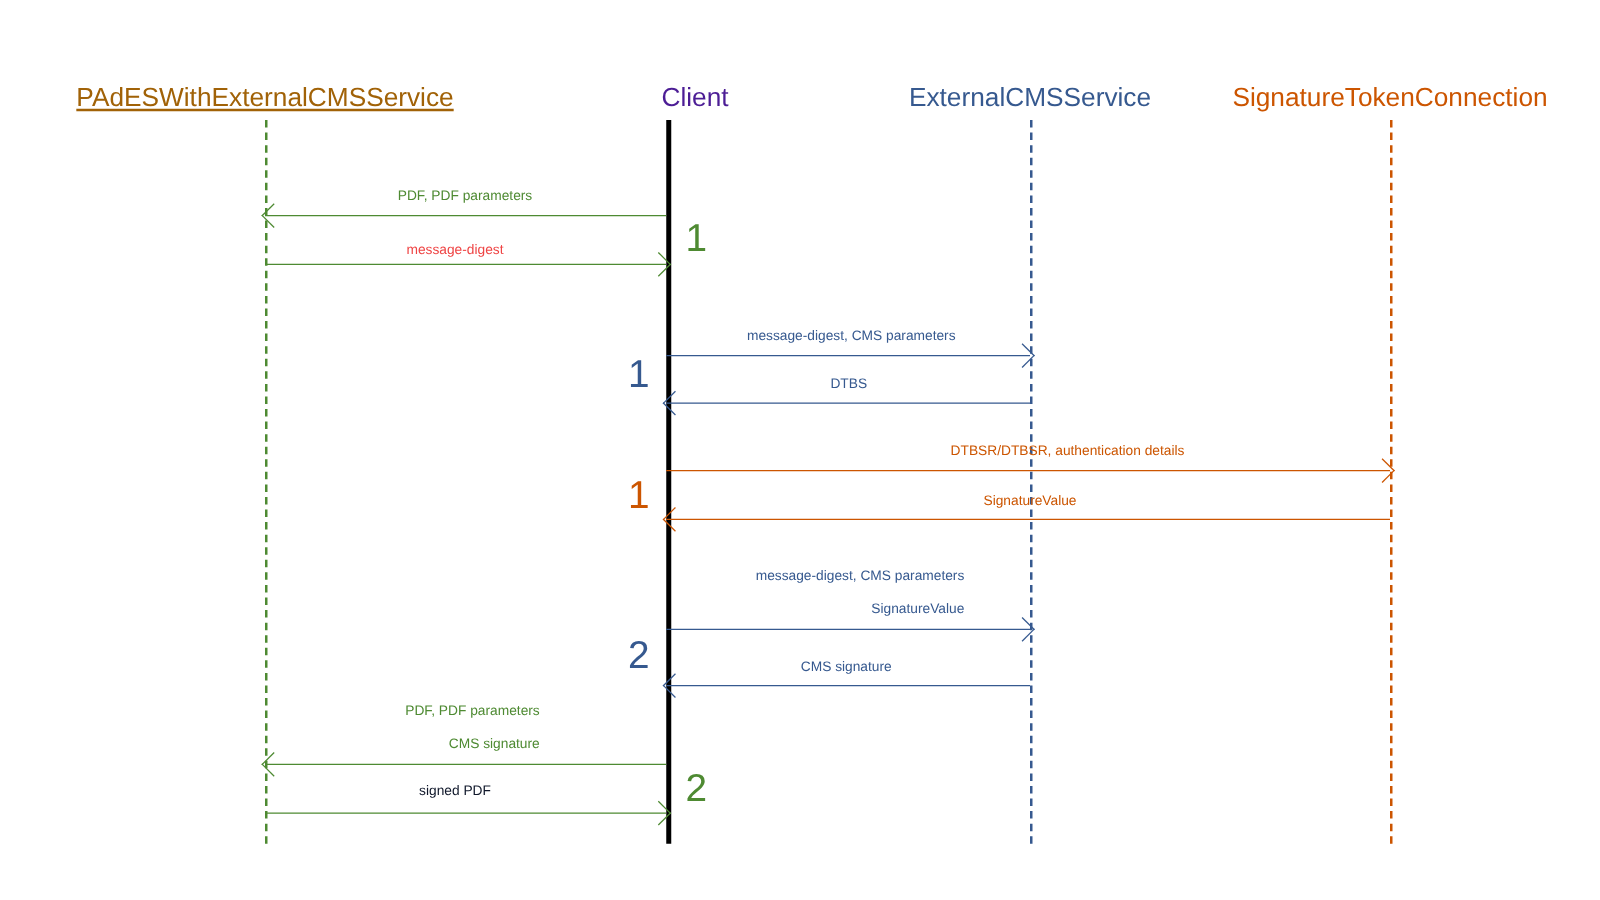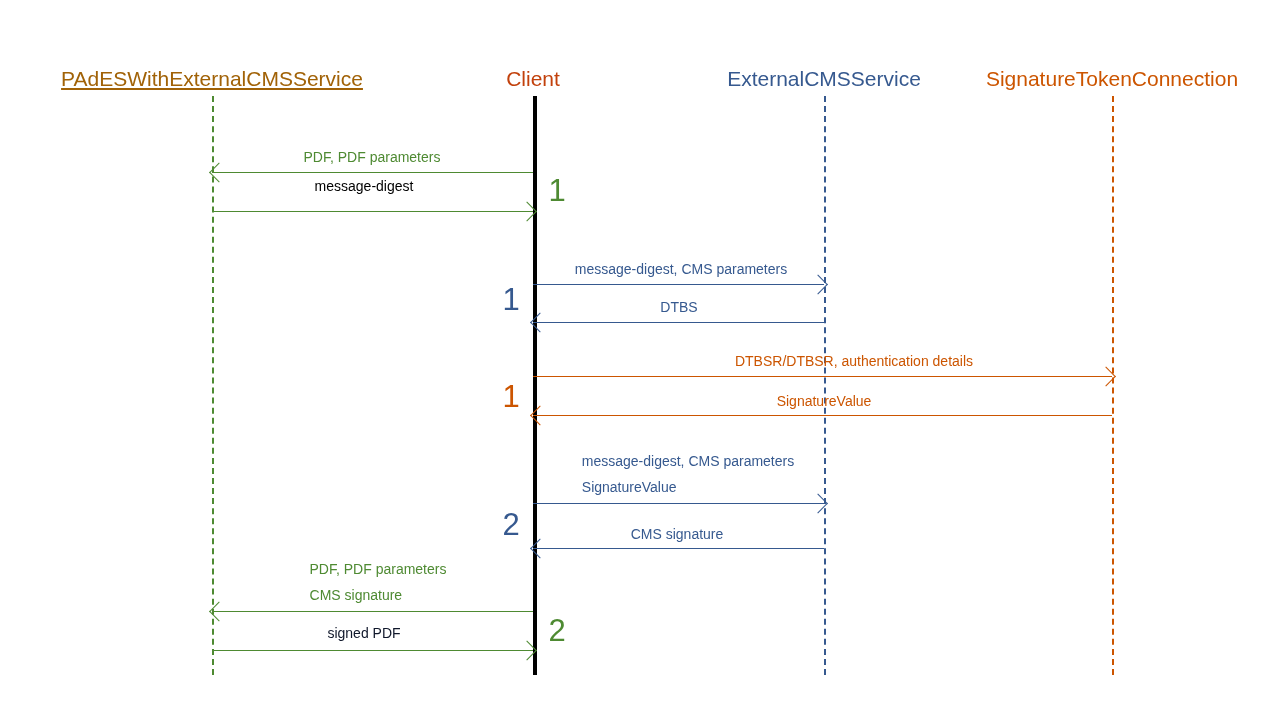--- a/index.html
+++ b/index.html
@@ -56,60 +56,60 @@
   .arrowhead.right {
     transform: translate(-13px, -6.5px) rotate(45deg);
   }
   .arrowhead.left {
     transform: translate(0px, -6.5px) rotate(-135deg);
   }
   .msg-text {
     position: absolute;
     transform: translateX(-50%);
     white-space: nowrap;
-    text-align: left;
-    font-size: 14px;
+    text-align: right;
+    font-size: 11px;
     line-height: 26px;
     font-family: "Liberation Sans", sans-serif;
   }
   .msg-text .l2 { display: block; }
   
   .step-number {
     position: absolute;
     transform: translate(-50%, -50%);
     font-size: 31px;
     line-height: 1;
     font-family: "Liberation Sans", sans-serif;
   }
 </style>
 </head>
 <body>
 
 <div id="canvas" style="width: 1280px; height: 720px; background: rgb(255, 255, 255);">
   <div id="participants-layer">
       <div class="participant-label" style="left: 212px; top: 68px; color: #a16207; text-decoration: underline;">PAdESWithExternalCMSService</div>
-      <div class="participant-label" style="left: 533px; top: 68px; color: #c2410c;">Client</div>
+      <div class="participant-label" style="left: 556px; top: 68px; color: #4c1d95;">Client</div>
       <div class="participant-label" style="left: 824px; top: 68px; color: rgb(54, 89, 143); text-align: center;">ExternalCMSService</div>
       <div class="participant-label" style="left: 1112px; top: 68px; color: rgb(204, 85, 0);">SignatureTokenConnection</div>
     </div>
   <div id="lifelines-layer">
       <div class="lifeline" style="left: 212px; top: 96px; height: 579px; border-left-color: rgb(78, 138, 50); border-left-width: 2px;"></div>
       <div class="lifeline solid" style="left: 533px; top: 96px; height: 579px; border-left-color: rgb(0, 0, 0); border-left-width: 4px;"></div>
       <div class="lifeline" style="left: 824px; top: 96px; height: 579px; border-left-color: rgb(54, 89, 143); border-left-width: 2px;"></div>
       <div class="lifeline" style="left: 1112px; top: 96px; height: 579px; border-left-color: rgb(204, 85, 0); border-left-width: 2px;"></div>
     </div>
   <div id="messages-layer">
       <div class="msg-line" style="left: 212px; top: 172px; width: 321px; border-top-color: rgb(78, 138, 50);"></div>
       <div class="arrowhead left" style="left: 212px; top: 172px; border-color: rgb(78, 138, 50);"></div>
       <div class="msg-text" style="left: 372px; top: 144px; color: rgb(78, 138, 50);">
         <span class="l2">PDF, PDF parameters</span>
       </div>
       <div class="msg-line" style="left: 212px; top: 211px; width: 321px; border-top-color: rgb(78, 138, 50);"></div>
       <div class="arrowhead right" style="left: 533px; top: 211px; border-color: rgb(78, 138, 50);"></div>
-      <div class="msg-text" style="left: 364px; top: 173px; color: #000000;">
+      <div class="msg-text" style="left: 364px; top: 187px; color: #ef4444;">
         <span class="l2">message-digest</span>
       </div>
       <div class="msg-line" style="left: 533px; top: 284px; width: 291px; border-top-color: rgb(54, 89, 143);"></div>
       <div class="arrowhead right" style="left: 824px; top: 284px; border-color: rgb(54, 89, 143);"></div>
       <div class="msg-text" style="left: 681px; top: 256px; color: rgb(54, 89, 143);">
         <span class="l2">message-digest, CMS parameters</span>
       </div>
       <div class="msg-line" style="left: 533px; top: 322px; width: 291px; border-top-color: rgb(54, 89, 143);"></div>
       <div class="arrowhead left" style="left: 533px; top: 322px; border-color: rgb(54, 89, 143);"></div>
       <div class="msg-text" style="left: 679px; top: 294px; color: rgb(54, 89, 143);">

